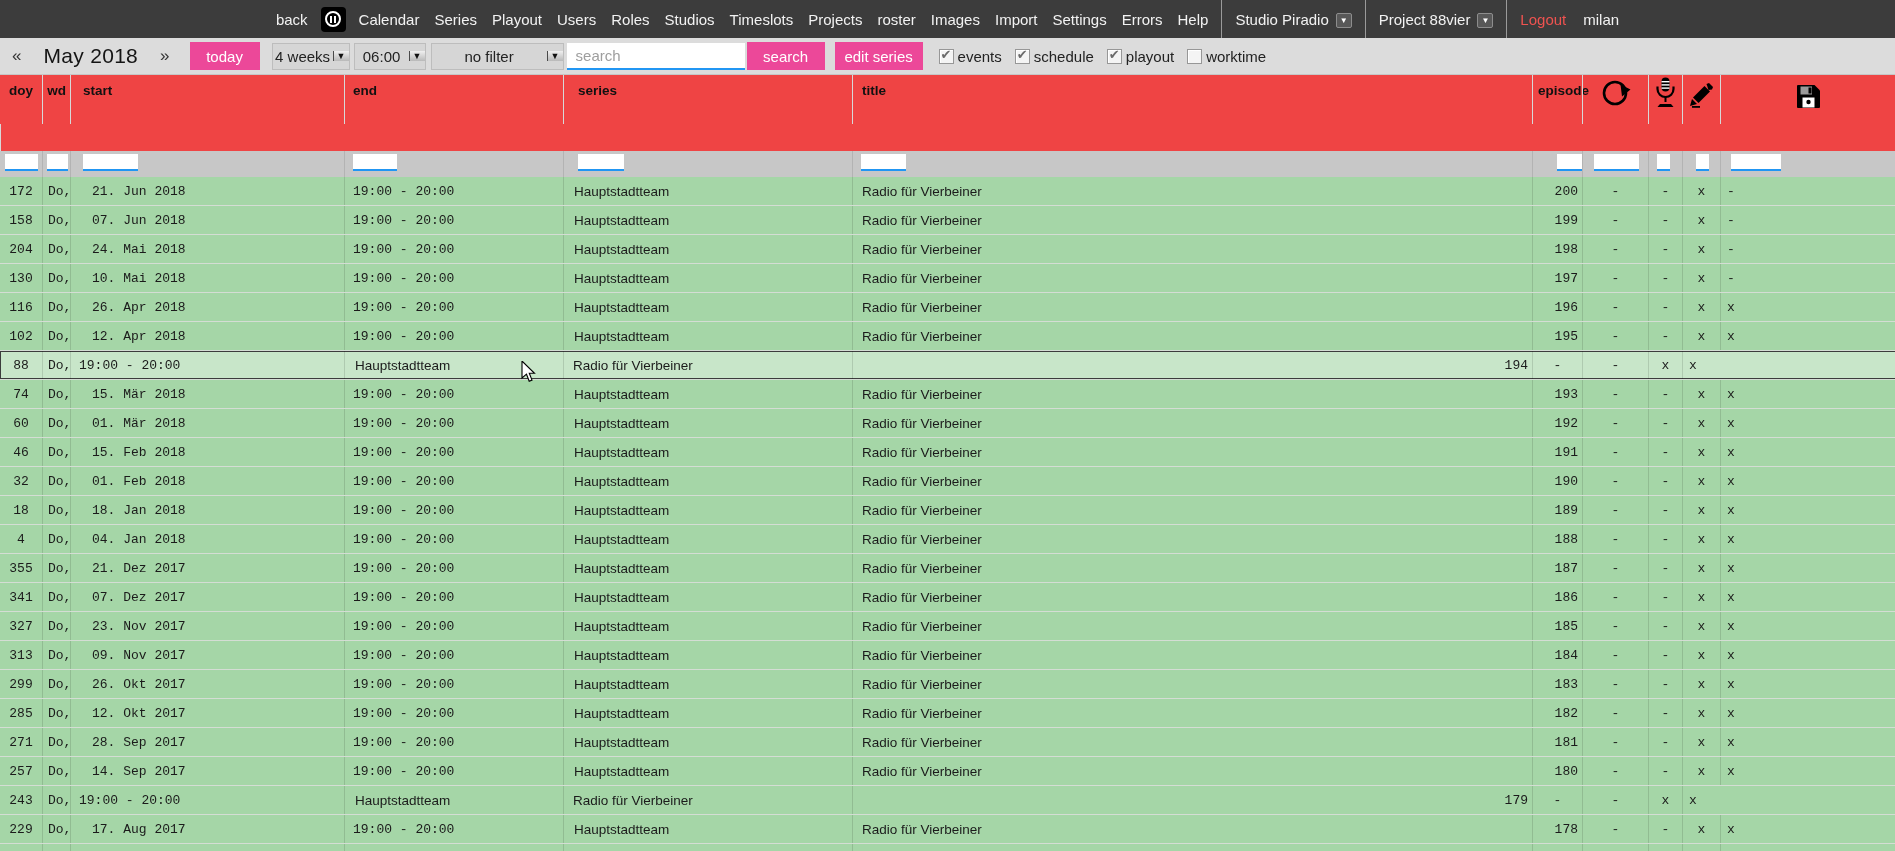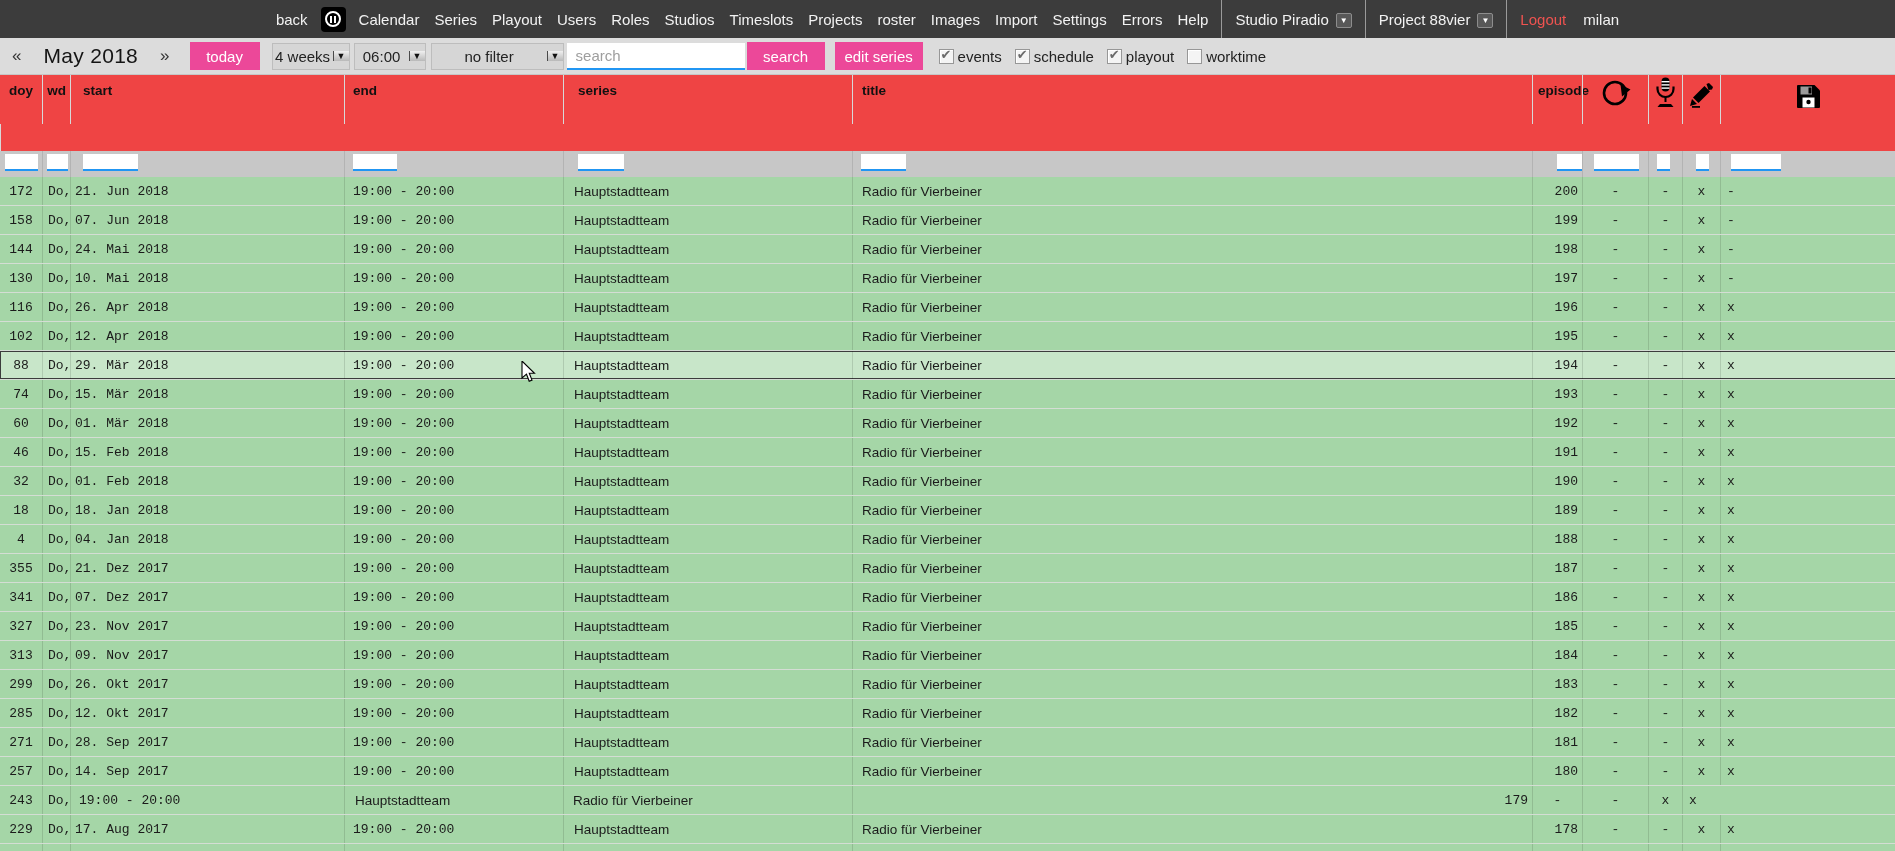--- a/index.html
+++ b/index.html
@@ -77,21 +77,21 @@
 
   .rows { }
   .row { height:29px; background:#a5d6a7; border-bottom:1px solid #d4ddd4;
     cursor:pointer; }
   .row > div { border-left:1px solid rgba(0,0,0,0.12); display:flex;
     align-items:center; font-family:"Liberation Mono", monospace;
     font-size:13px; color:#1b1b1b; overflow:hidden; white-space:nowrap; }
   .row > div:first-child { border-left:none; }
   .row .c-doy { justify-content:center; }
   .row .c-wd { padding-left:5px; }
-  .row .c-start { padding-left:4px; }
+  .row .c-start { padding-left:21px; }
   .row .c-end { padding-left:8px; }
   .row .c-series, .row .c-title { font-family:"Liberation Sans", sans-serif;
     font-size:13.5px; }
   .row .c-series { padding-left:10px; }
   .row .c-title { padding-left:9px; }
   .row .c-ep { justify-content:flex-end; padding-right:4px; }
   .row .c-rerun, .row .c-mic, .row .c-edit { justify-content:center; }
   .row .c-saved { padding-left:6px; }
   .row.hovered { background:#c8e6c9;
     box-shadow:inset 0 1px 0 0 #3c3c3c, inset 0 -1px 0 0 #3c3c3c, inset 1px 0 0 0 #3c3c3c; }
@@ -285,21 +285,21 @@
         <div class="c-series">Hauptstadtteam</div>
         <div class="c-title">Radio für Vierbeiner</div>
         <div class="c-ep">199</div>
         <div class="c-rerun">-</div>
         <div class="c-mic">-</div>
         <div class="c-edit">x</div>
         <div class="c-saved">-</div>
       </div>
 
       <div class="grid row">
-        <div class="c-doy">144</div>
+        <div class="c-doy">204</div>
         <div class="c-wd">Do,</div>
         <div class="c-start">24. Mai 2018</div>
         <div class="c-end">19:00 - 20:00</div>
         <div class="c-series">Hauptstadtteam</div>
         <div class="c-title">Radio für Vierbeiner</div>
         <div class="c-ep">198</div>
         <div class="c-rerun">-</div>
         <div class="c-mic">-</div>
         <div class="c-edit">x</div>
         <div class="c-saved">-</div>
@@ -343,21 +343,20 @@
         <div class="c-ep">195</div>
         <div class="c-rerun">-</div>
         <div class="c-mic">-</div>
         <div class="c-edit">x</div>
         <div class="c-saved">x</div>
       </div>
 
       <div class="grid row hovered">
         <div class="c-doy">88</div>
         <div class="c-wd">Do,</div>
-        <div class="c-start">29. Mär 2018</div>
         <div class="c-end">19:00 - 20:00</div>
         <div class="c-series">Hauptstadtteam</div>
         <div class="c-title">Radio für Vierbeiner</div>
         <div class="c-ep">194</div>
         <div class="c-rerun">-</div>
         <div class="c-mic">-</div>
         <div class="c-edit">x</div>
         <div class="c-saved">x</div>
       </div>
 

